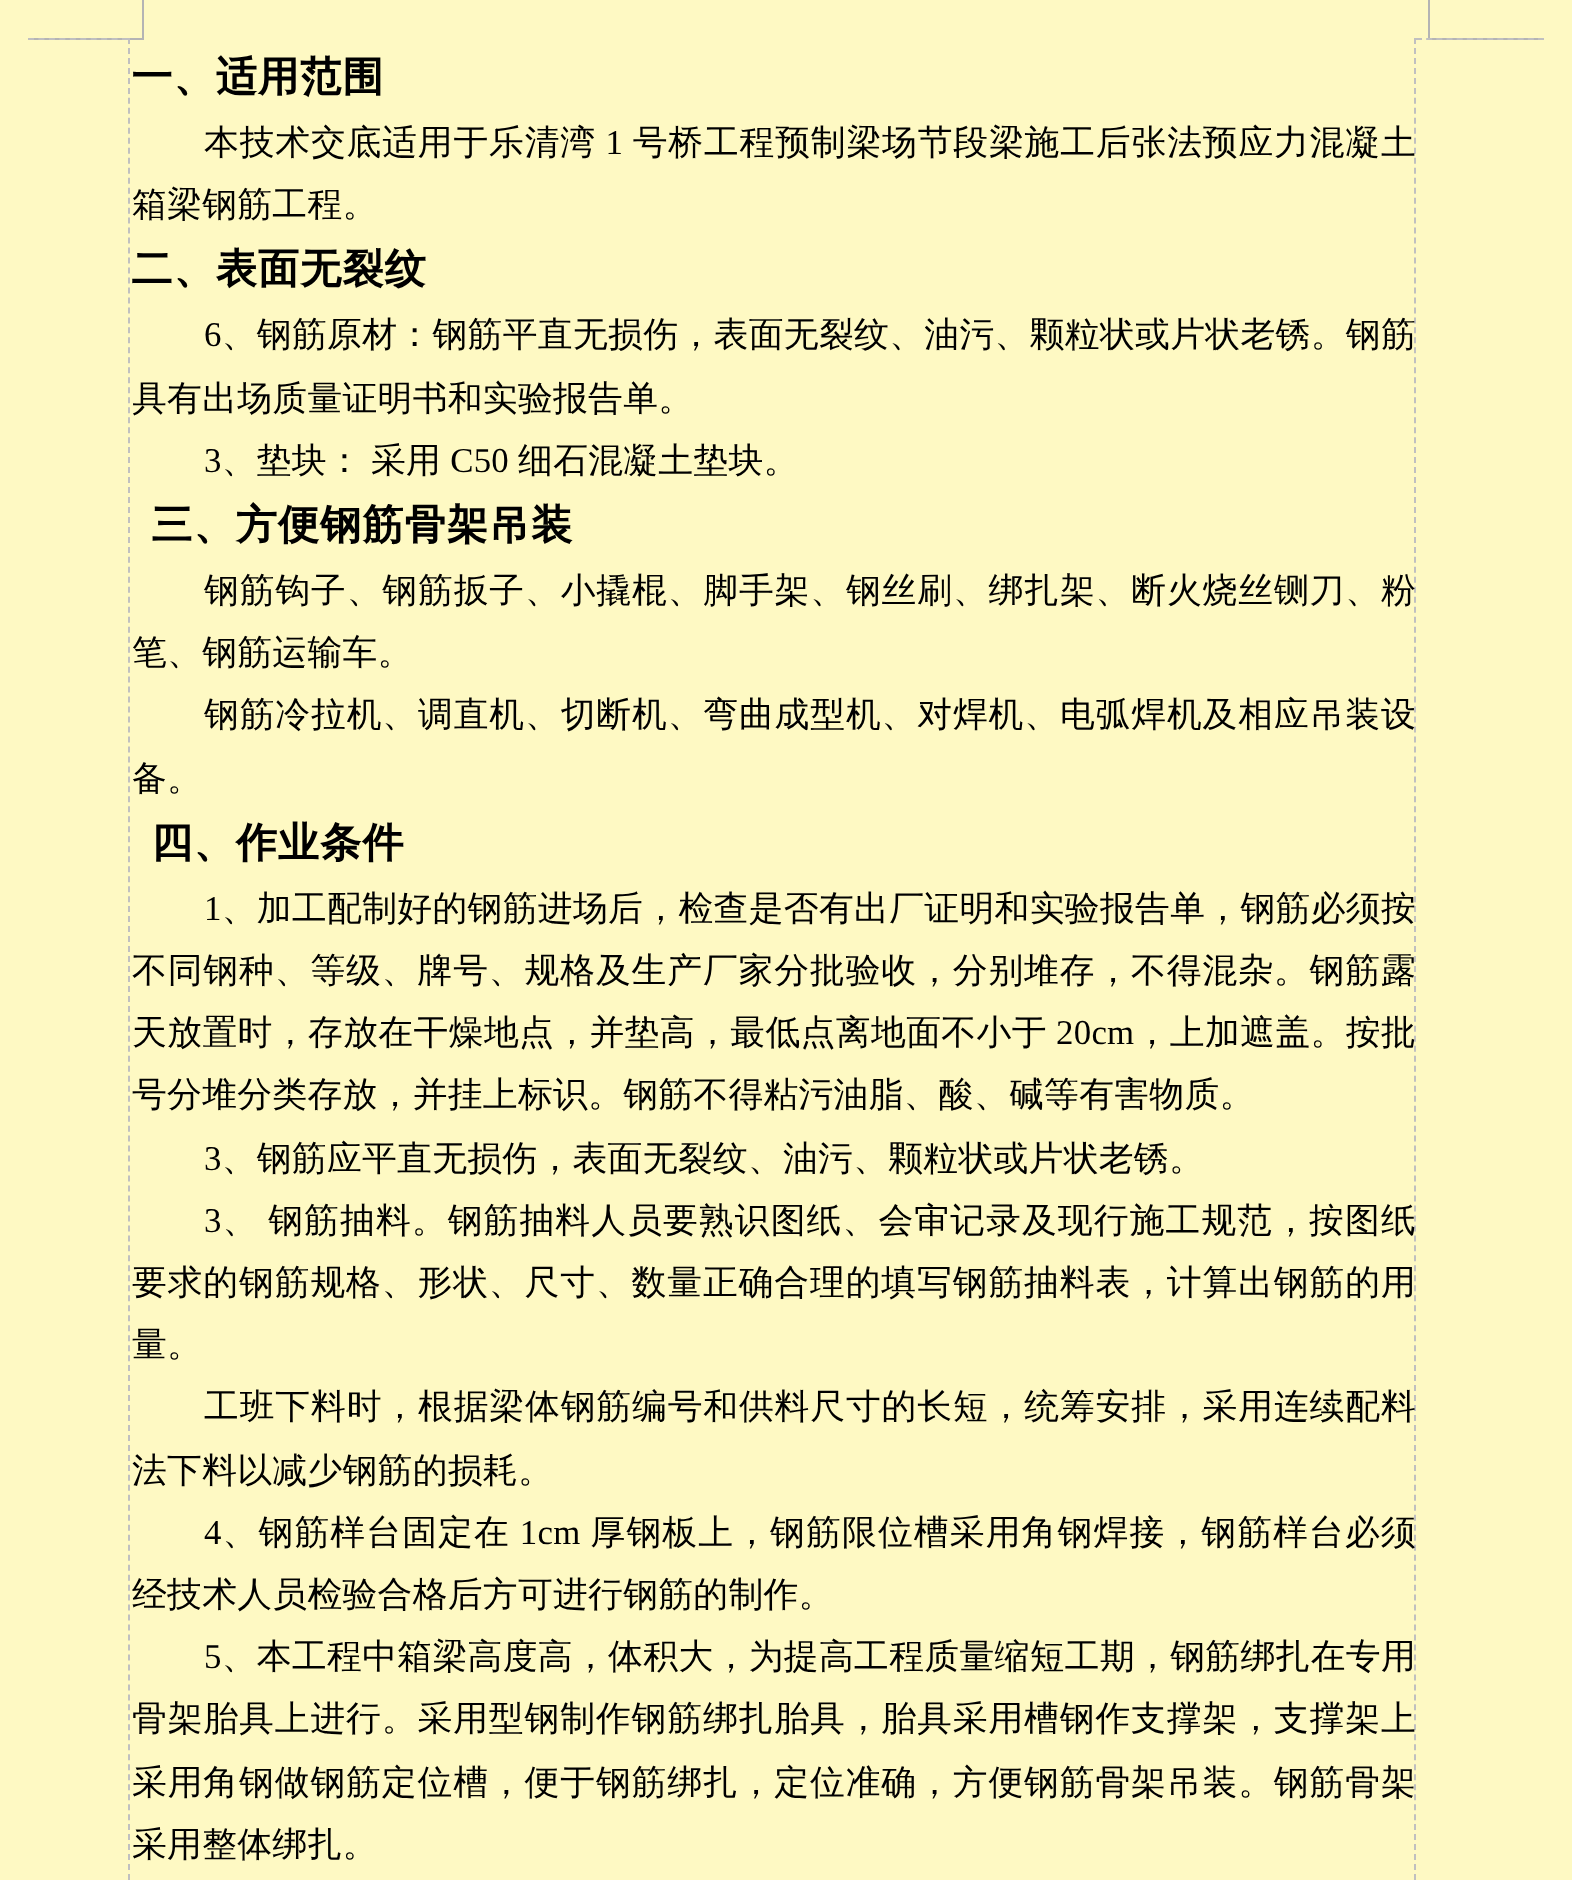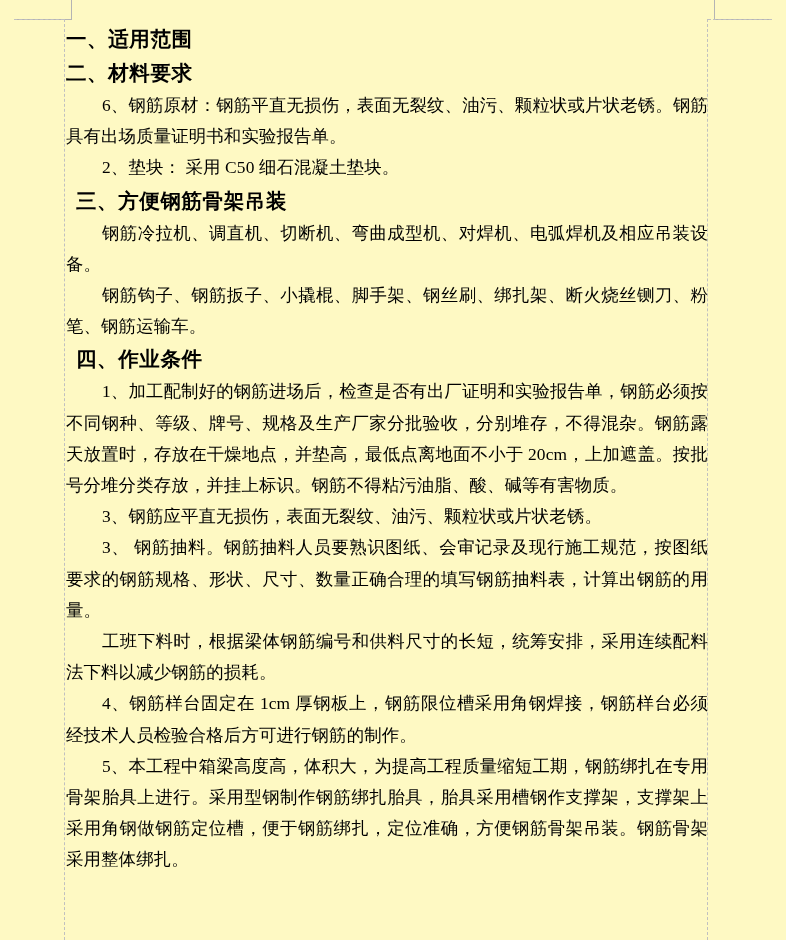--- a/index.html
+++ b/index.html
@@ -98,28 +98,29 @@
   <div class="margin-mark mm-tr-h"></div>
 
   <div class="boundary bd-left"></div>
   <div class="boundary bd-right"></div>
   <div class="boundary bd-top-left"></div>
   <div class="boundary bd-top-right"></div>
 
   <div id="doc">
 
     <p class="heading">一、适用范围</p>
+    <p class="body-text">本技术交底适用于乐清湾 1 号桥工程预制梁场节段梁施工后张法预应力混凝土箱梁钢筋工程。</p>
 
-    <p class="heading">二、材料要求</p>
+    <p class="heading">二、表面无裂纹</p>
     <p class="body-text">6、钢筋原材：钢筋平直无损伤，表面无裂纹、油污、颗粒状或片状老锈。钢筋具有出场质量证明书和实验报告单。</p>
-    <p class="body-text">2、垫块： 采用 C50 细石混凝土垫块。</p>
+    <p class="body-text">3、垫块： 采用 C50 细石混凝土垫块。</p>
 
     <p class="heading indented">三、方便钢筋骨架吊装</p>
+    <p class="body-text">钢筋钩子、钢筋扳子、小撬棍、脚手架、钢丝刷、绑扎架、断火烧丝铡刀、粉笔、钢筋运输车。</p>
     <p class="body-text">钢筋冷拉机、调直机、切断机、弯曲成型机、对焊机、电弧焊机及相应吊装设备。</p>
-    <p class="body-text">钢筋钩子、钢筋扳子、小撬棍、脚手架、钢丝刷、绑扎架、断火烧丝铡刀、粉笔、钢筋运输车。</p>
 
     <p class="heading indented">四、作业条件</p>
     <p class="body-text">1、加工配制好的钢筋进场后，检查是否有出厂证明和实验报告单，钢筋必须按不同钢种、等级、牌号、规格及生产厂家分批验收，分别堆存，不得混杂。钢筋露天放置时，存放在干燥地点，并垫高，最低点离地面不小于 20cm，上加遮盖。按批号分堆分类存放，并挂上标识。钢筋不得粘污油脂、酸、碱等有害物质。</p>
     <p class="body-text">3、钢筋应平直无损伤，表面无裂纹、油污、颗粒状或片状老锈。</p>
     <p class="body-text">3、 钢筋抽料。钢筋抽料人员要熟识图纸、会审记录及现行施工规范，按图纸要求的钢筋规格、形状、尺寸、数量正确合理的填写钢筋抽料表，计算出钢筋的用量。</p>
     <p class="body-text">工班下料时，根据梁体钢筋编号和供料尺寸的长短，统筹安排，采用连续配料法下料以减少钢筋的损耗。</p>
     <p class="body-text">4、钢筋样台固定在 1cm 厚钢板上，钢筋限位槽采用角钢焊接，钢筋样台必须经技术人员检验合格后方可进行钢筋的制作。</p>
     <p class="body-text">5、本工程中箱梁高度高，体积大，为提高工程质量缩短工期，钢筋绑扎在专用骨架胎具上进行。采用型钢制作钢筋绑扎胎具，胎具采用槽钢作支撑架，支撑架上采用角钢做钢筋定位槽，便于钢筋绑扎，定位准确，方便钢筋骨架吊装。钢筋骨架采用整体绑扎。</p>
 
   </div>

